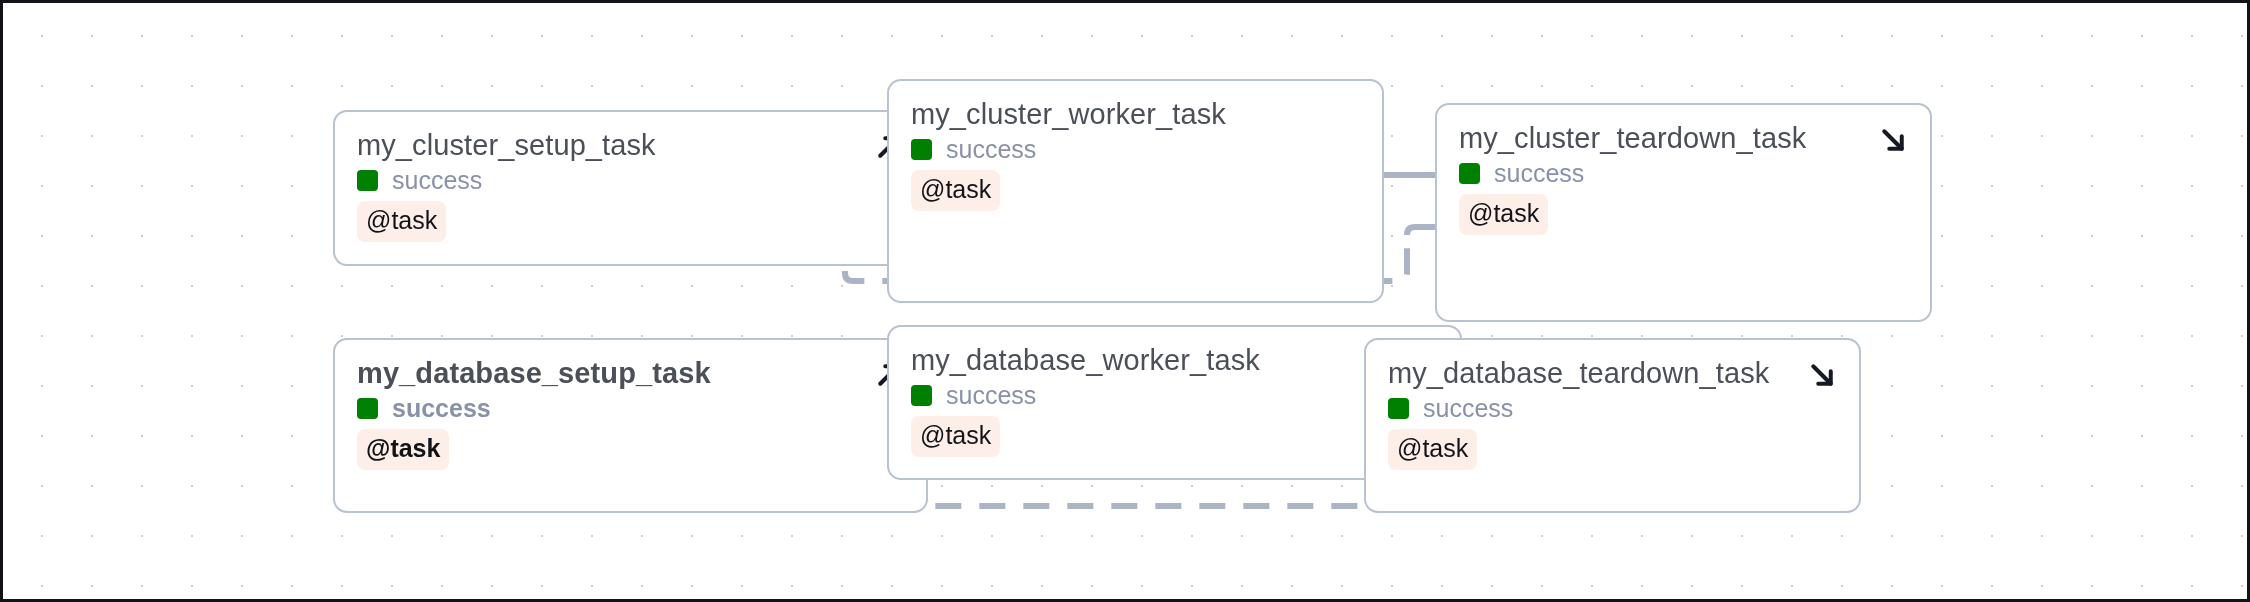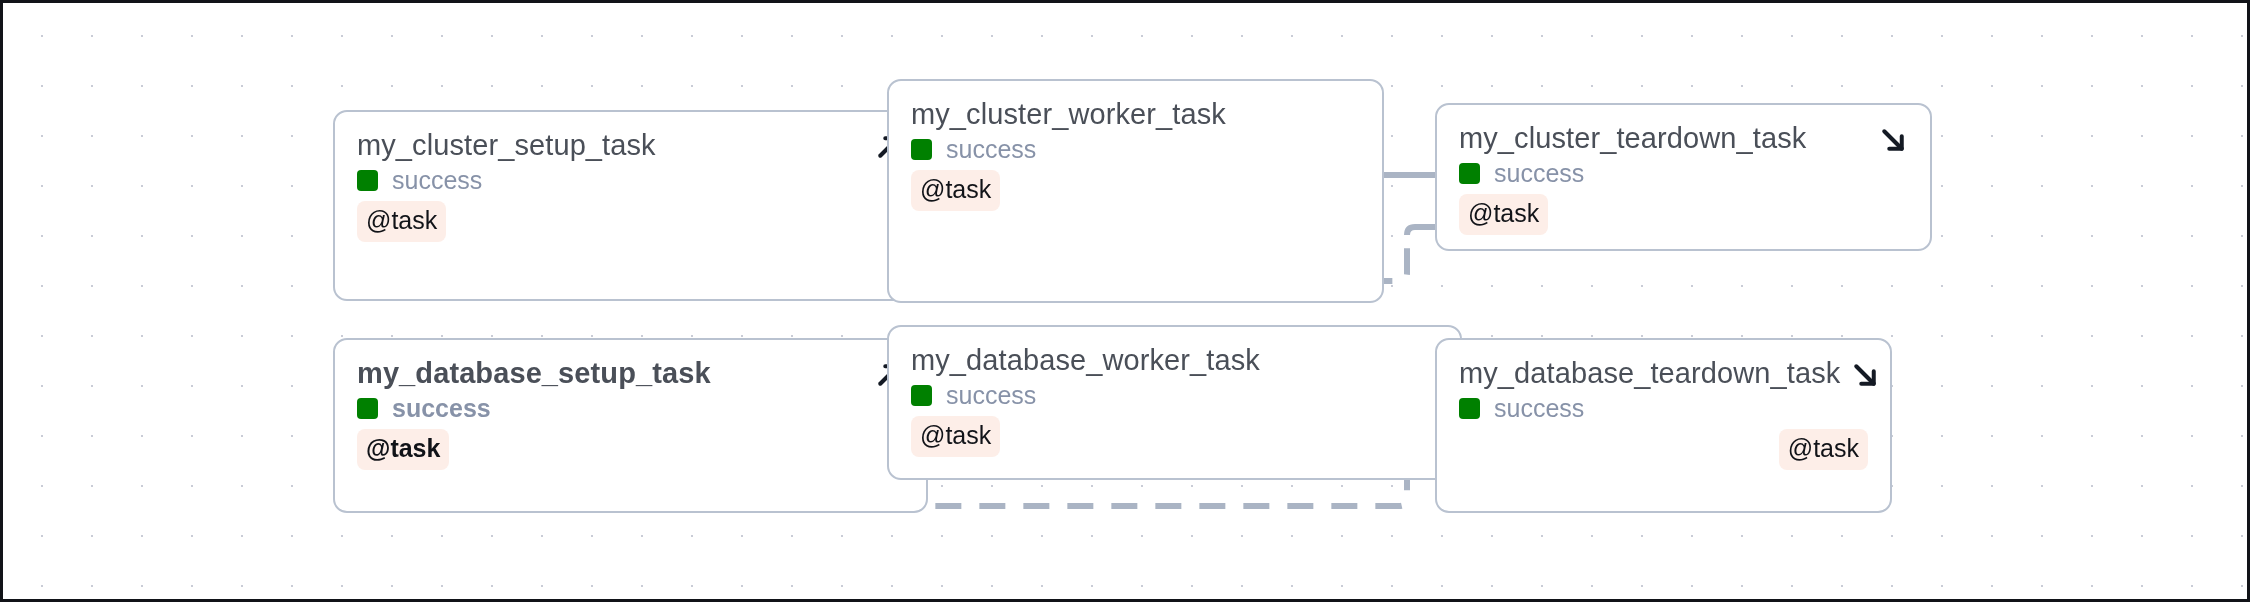--- a/index.html
+++ b/index.html
@@ -111,21 +111,21 @@
     <path d="M 925 390 L 884 390" stroke="#aab4c4" stroke-width="6" fill="none"></path>
 
     <path d="M 1381 390 L 1432 390" stroke="#aab4c4" stroke-width="6" fill="none"></path>
 
     <path d="M 925 436 L 850 436 Q 842 436 842 444 L 842 452" stroke="#aab4c4" stroke-width="6" fill="none"></path>
     <path d="M 842 458 L 842 495 Q 842 503 850 503 L 1396 503 Q 1404 503 1404 495 L 1404 455" stroke="#aab4c4" stroke-width="6" fill="none" stroke-dasharray="26 18"></path>
     <path d="M 1404 455 Q 1404 447 1412 447 L 1432 447" stroke="#aab4c4" stroke-width="6" fill="none"></path>
   </svg>
 
   <div id="nodes-root">
-      <div class="node" style="left: 330px; top: 107px; width: 595px; height: 191px; border-color: rgb(185, 194, 208);">
+      <div class="node" style="left: 330px; top: 107px; width: 595px; height: 156px; border-color: rgb(185, 194, 208);">
         <div class="node-title-row">
           <div class="node-title">my_cluster_setup_task</div>
           <div class="node-arrow">
             <svg width="30" height="30" viewBox="0 0 24 24" fill="none" stroke="#141a24" stroke-width="3.2" stroke-linecap="round" stroke-linejoin="round">
               <line x1="5" y1="19" x2="19" y2="5"></line>
               <polyline points="9,5 19,5 19,15"></polyline>
             </svg>
           </div>
         </div>
         <div class="status-row">
@@ -138,21 +138,21 @@
         <div class="node-title-row">
           <div class="node-title">my_cluster_worker_task</div>
           <div class="node-arrow"></div>
         </div>
         <div class="status-row">
           <span class="status-swatch" style="background: rgb(0, 128, 0);"></span>
           <span class="status-text">success</span>
         </div>
         <div class="badge-row"><span class="badge" style="background: rgb(253, 238, 232);">@task</span></div>
       </div>
-      <div class="node" style="left: 1432px; top: 100px; width: 497px; height: 148px; border-color: rgb(185, 194, 208);">
+      <div class="node" style="left: 1432px; top: 100px; width: 497px; height: 219px; border-color: rgb(185, 194, 208);">
         <div class="node-title-row">
           <div class="node-title">my_cluster_teardown_task</div>
           <div class="node-arrow">
             <svg width="30" height="30" viewBox="0 0 24 24" fill="none" stroke="#141a24" stroke-width="3.2" stroke-linecap="round" stroke-linejoin="round">
               <line x1="5" y1="5" x2="19" y2="19"></line>
               <polyline points="19,9 19,19 9,19"></polyline>
             </svg>
           </div>
         </div>
         <div class="status-row">
@@ -181,21 +181,21 @@
         <div class="node-title-row">
           <div class="node-title">my_database_worker_task</div>
           <div class="node-arrow"></div>
         </div>
         <div class="status-row">
           <span class="status-swatch" style="background: rgb(0, 128, 0);"></span>
           <span class="status-text">success</span>
         </div>
         <div class="badge-row"><span class="badge" style="background: rgb(253, 238, 232);">@task</span></div>
       </div>
-      <div class="node" style="left: 1432px; top: 335px; width: 457px; height: 175px; border-color: rgb(185, 194, 208); text-align: right;">
+      <div class="node" style="left: 1361px; top: 335px; width: 497px; height: 175px; border-color: rgb(185, 194, 208);">
         <div class="node-title-row">
           <div class="node-title">my_database_teardown_task</div>
           <div class="node-arrow">
             <svg width="30" height="30" viewBox="0 0 24 24" fill="none" stroke="#141a24" stroke-width="3.2" stroke-linecap="round" stroke-linejoin="round">
               <line x1="5" y1="5" x2="19" y2="19"></line>
               <polyline points="19,9 19,19 9,19"></polyline>
             </svg>
           </div>
         </div>
         <div class="status-row">

